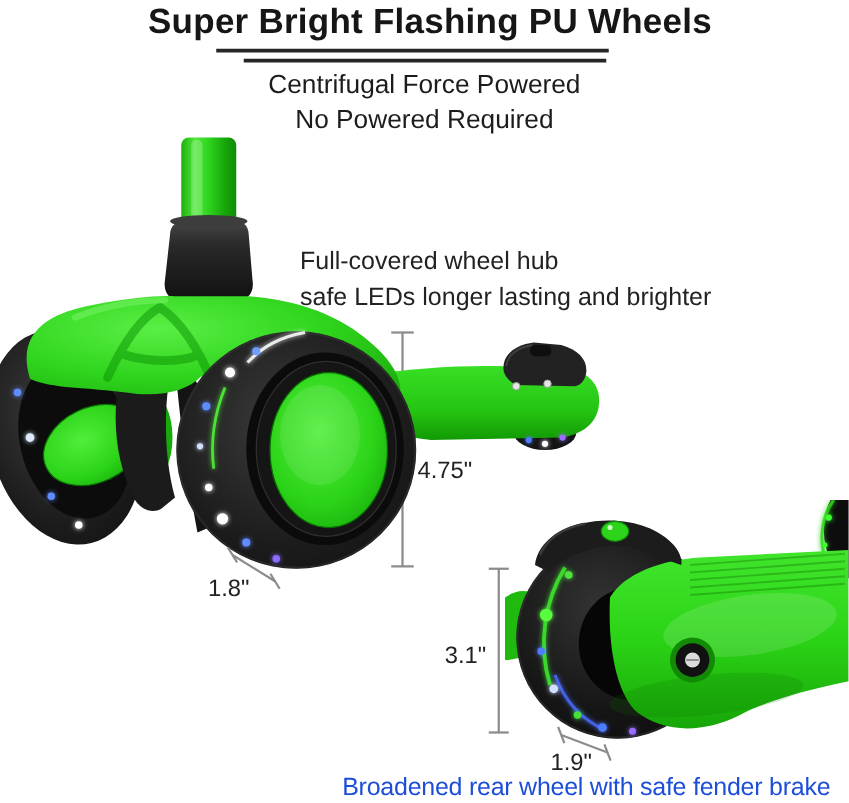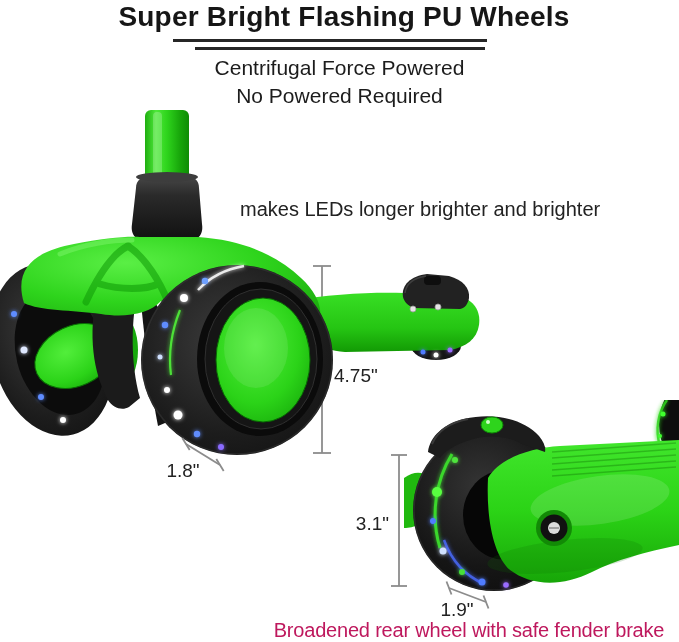--- a/index.html
+++ b/index.html
@@ -14,36 +14,37 @@
   }
   .rule{background:#262626;height:3px;}
   .rule-top{top:39px;left:173px;width:314px;}
   .rule-bottom{top:47px;left:195px;width:290px;}
   .subtitle{left:0;width:679px;text-align:center;font-size:21px;color:#1c1c1c;}
   .subtitle-1{top:56px;}
   .subtitle-2{top:84px;}
   .feature-front{left:240px;top:195px;font-size:20px;line-height:29px;color:#222;}
   .feature-front span{display:block;}
   .caption-rear{top:619px;left:259px;width:420px;text-align:center;
-    font-size:20px;letter-spacing:-0.2px;color:#be185d;}
+    font-size:20px;letter-spacing:-0.2px;color:#1d4ed8;}
   svg text{font-family:"Liberation Sans", sans-serif;font-size:19px;fill:#222;}
   .svg-front{left:0;top:100px;}
   .svg-rear{left:340px;top:400px;}
 </style>
 </head>
 <body>
 
 <div class="abs page-title">Super Bright Flashing PU Wheels</div>
 <div class="abs rule rule-top"></div>
 <div class="abs rule rule-bottom"></div>
 <div class="abs subtitle subtitle-1">Centrifugal Force Powered</div>
 <div class="abs subtitle subtitle-2">No Powered Required</div>
 
 <div class="abs feature-front">
-  <span>makes LEDs longer brighter and brighter</span>
+  <span>Full-covered wheel hub</span>
+  <span>safe LEDs longer lasting and brighter</span>
 </div>
 
 <svg class="abs svg-front" width="500" height="390" viewBox="0 100 500 390" xmlns="http://www.w3.org/2000/svg">
   <defs>
     <linearGradient id="stemG" x1="0" y1="0" x2="1" y2="0">
       <stop offset="0" stop-color="#1fae10"></stop>
         <stop offset="0.25" stop-color="#4fe93a"></stop>
       <stop offset="0.5" stop-color="#2ed41c"></stop>
         <stop offset="0.8" stop-color="#17a50a"></stop>
       <stop offset="1" stop-color="#0f8c06"></stop>

